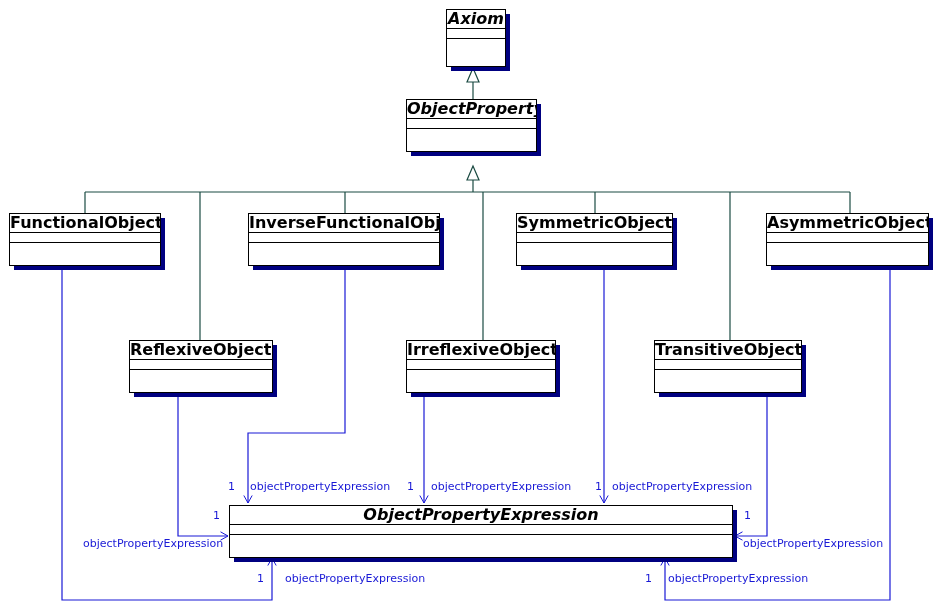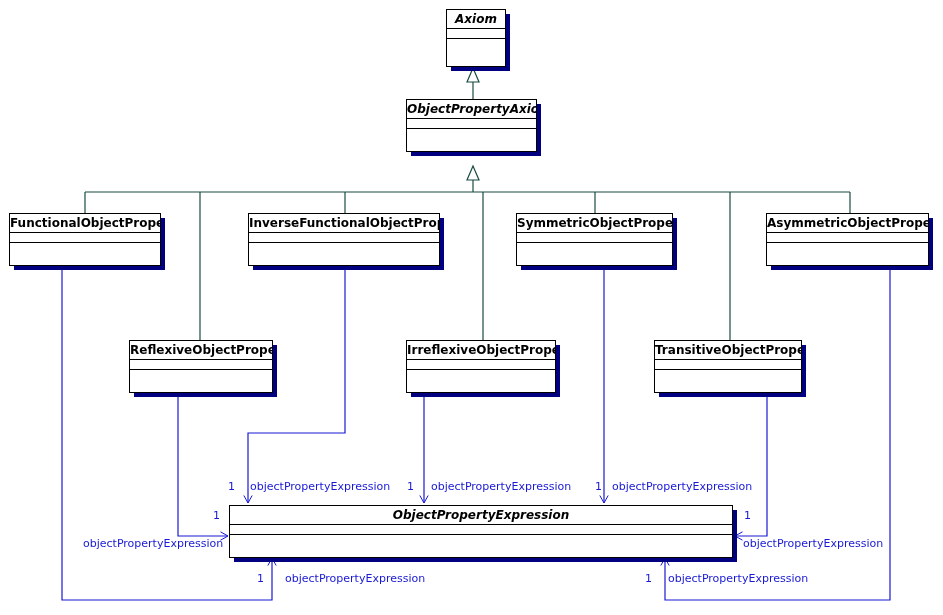--- a/index.html
+++ b/index.html
@@ -45,21 +45,21 @@
     bottom: -5px;
     height: 4px;
     background: #000080;
   }
   .cmp-title {
     box-sizing: border-box;
     height: 19px;
     line-height: 18px;
     text-align: center;
     font-weight: bold;
-    font-size: 12px;
+    font-size: 16px;
     color: #000000;
     border-bottom: 1px solid #000000;
     white-space: nowrap;
     overflow: hidden;
     background: #ffffff;
   }
   .cmp-title.abstract { font-style: italic; }
   .cmp-attrs {
     box-sizing: border-box;
     height: 10px;

